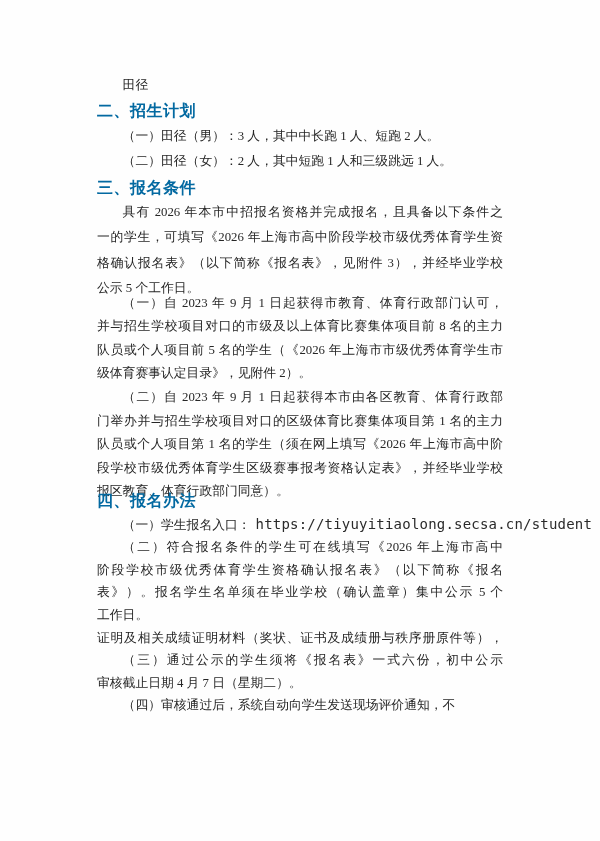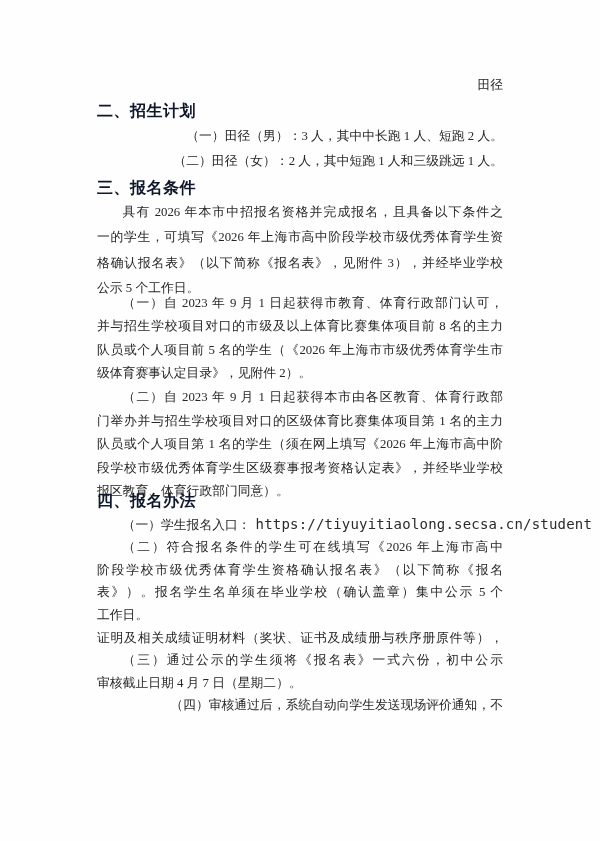--- a/index.html
+++ b/index.html
@@ -37,27 +37,27 @@
     text-align: left;
   }
   
   .line.j {
     white-space: normal;
     text-align: justify;
     text-align-last: justify;
     text-justify: inter-character;
   }
   
-  .line.i { text-indent: 2em; text-align: right; }
+  .line.i { text-indent: 2em; }
   
   .line.h {
     font-family: "Liberation Sans", "DejaVu Sans", sans-serif;
     font-weight: 700;
     font-size: 16px;
-    color: #0f172a;
+    color: #0369a1;
     letter-spacing: 0.5px;
   }
   .url {
     font-family: "DejaVu Sans Mono", "Liberation Mono", monospace;
     font-size: 14px;
     letter-spacing: 0.2px;
     margin-left: 5px;
     color: #2a2a2a;
   }
 </style>

